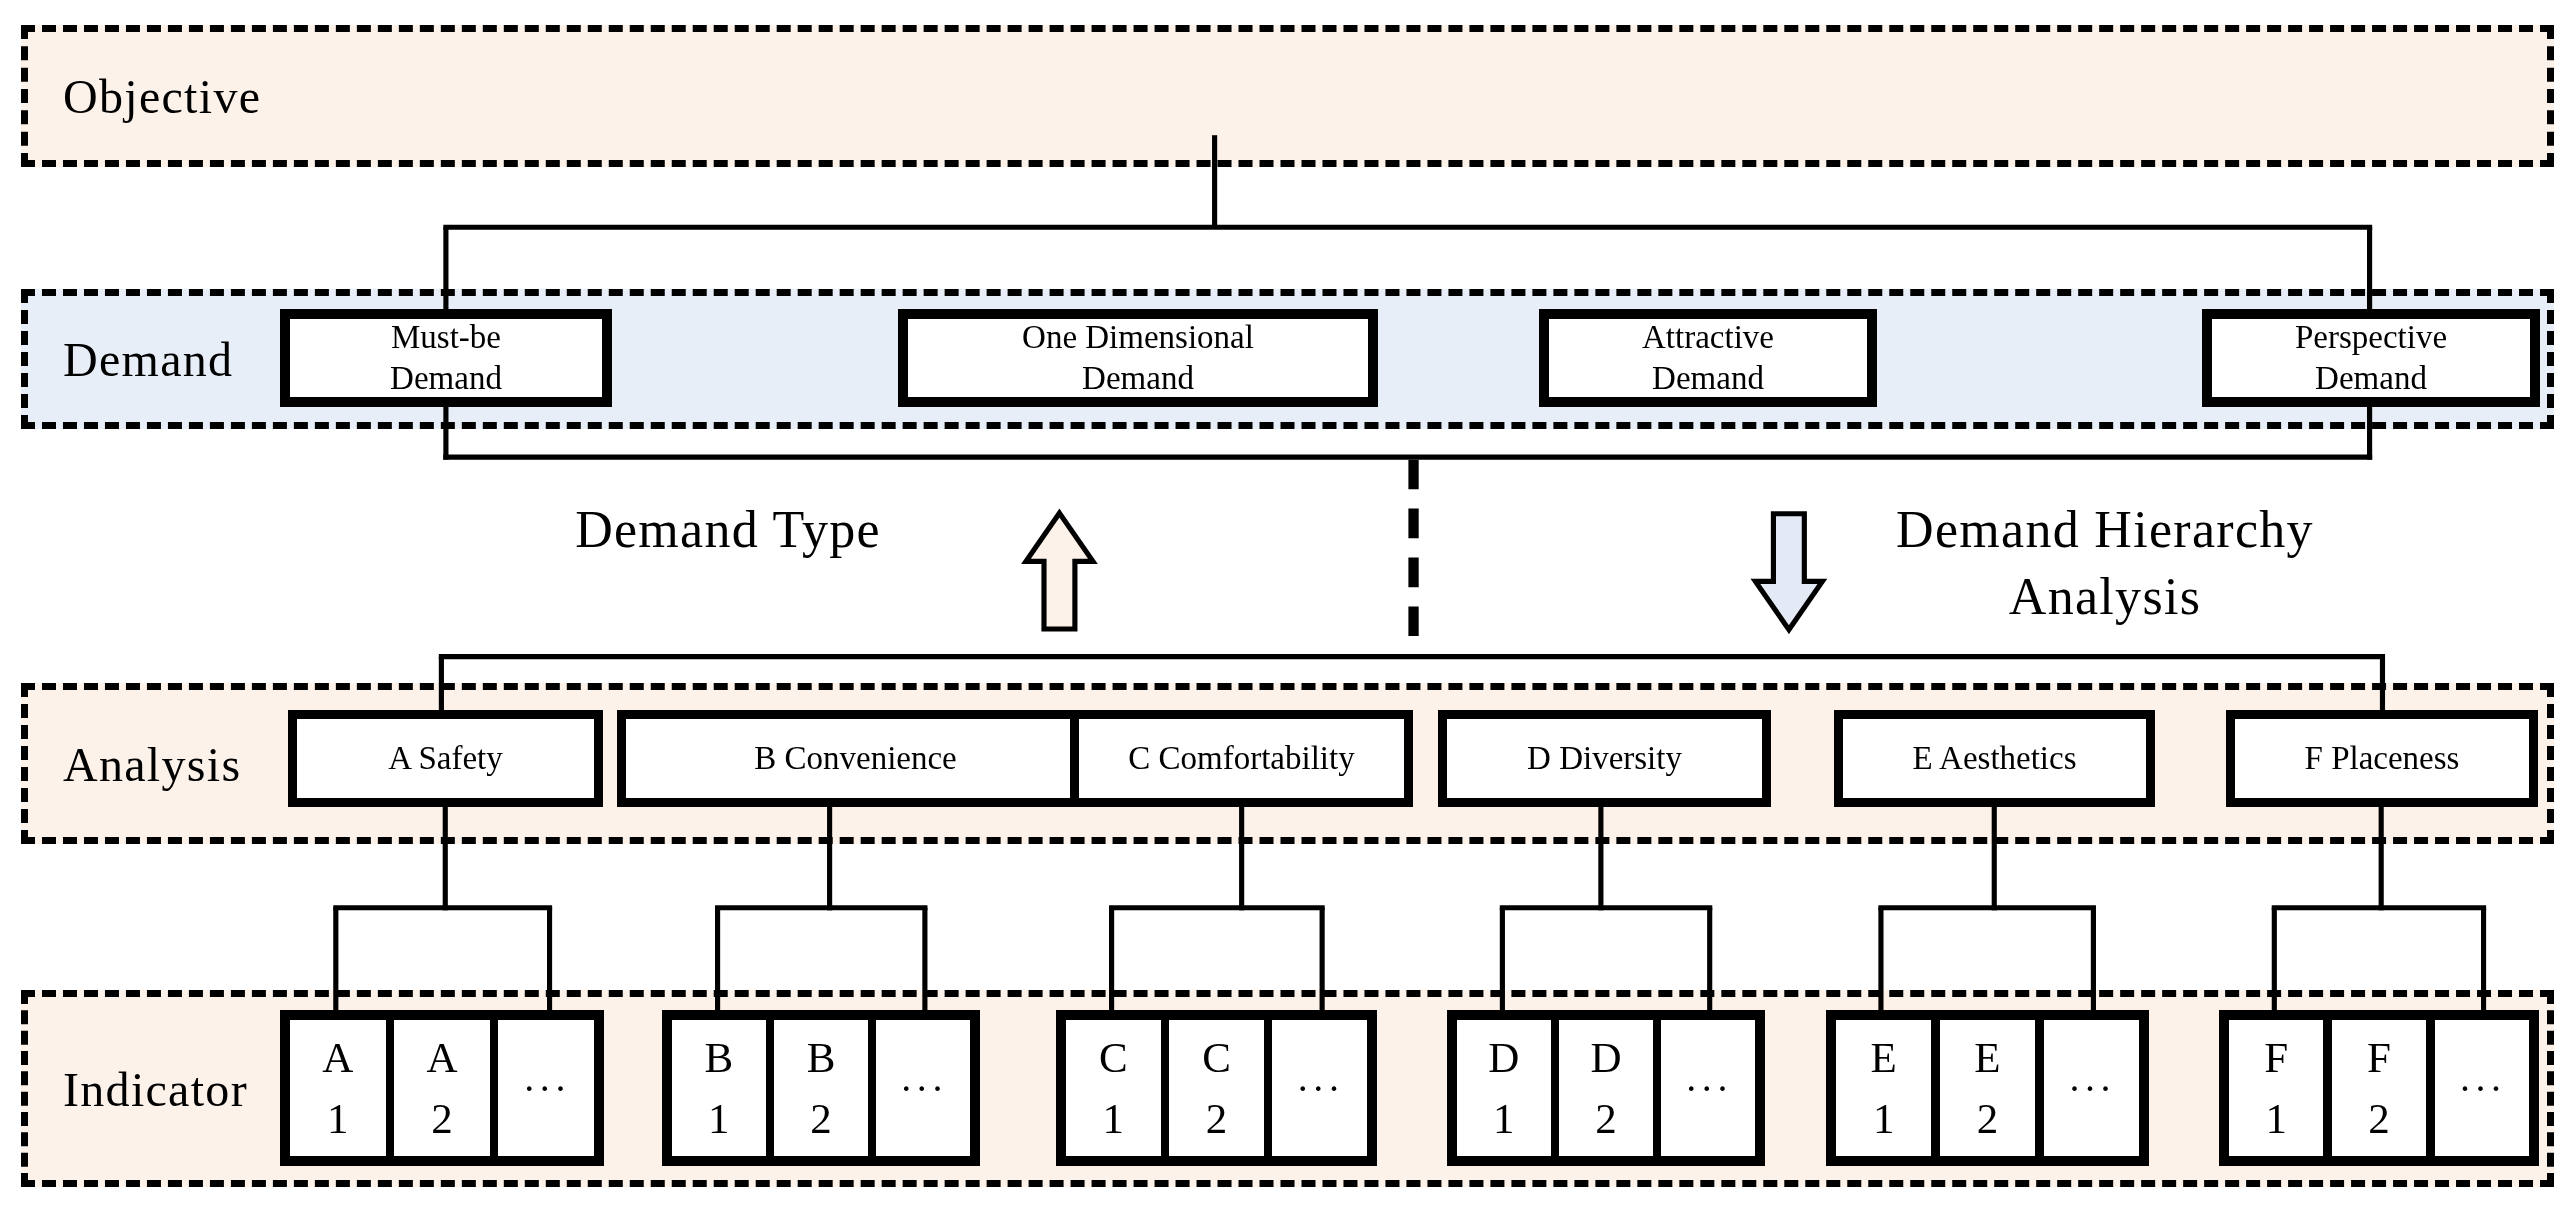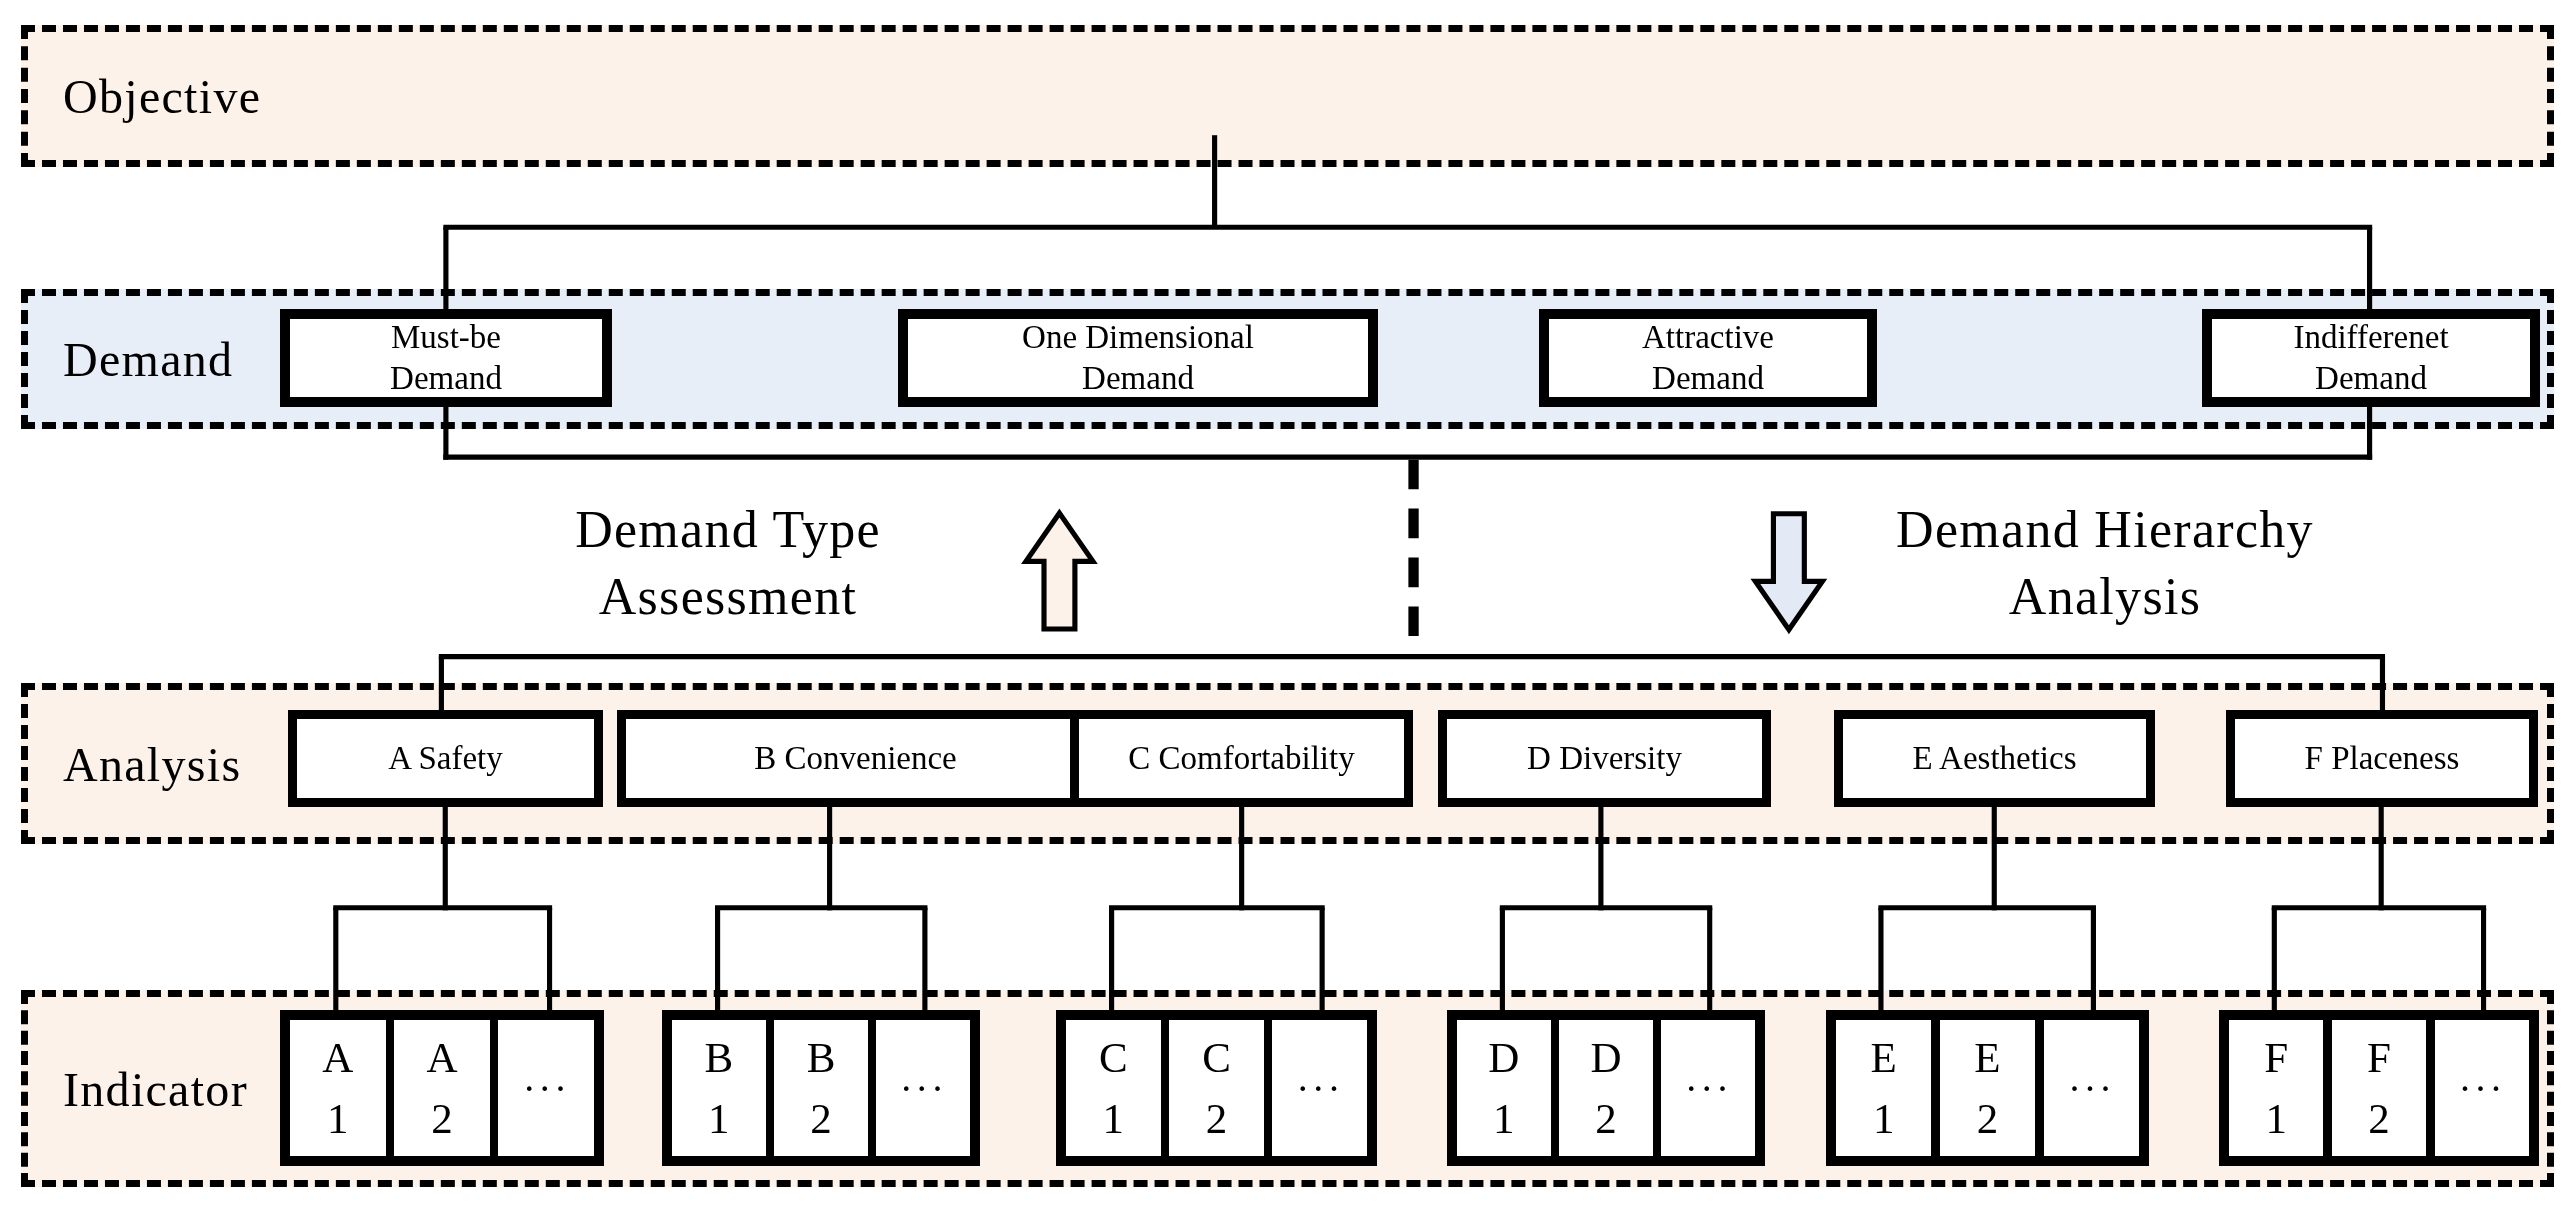--- a/index.html
+++ b/index.html
@@ -118,27 +118,26 @@
   </div>
   <div class="node dbox" style="left:898px;width:480px;">
     <div>One Dimensional</div>
     <div>Demand</div>
   </div>
   <div class="node dbox" style="left:1539px;width:338px;">
     <div>Attractive</div>
     <div>Demand</div>
   </div>
   <div class="node dbox" style="left:2202px;width:338px;">
-    <div>Indifferenet</div>
+    <div>Perspective</div>
     <div>Demand</div>
   </div>
 
   <div class="anno" style="left:406px;">
     <div>Demand Type</div>
-    <div>Assessment</div>
   </div>
   <div class="anno" style="left:1783px;">
     <div>Demand Hierarchy</div>
     <div>Analysis</div>
   </div>
 
   <div class="node cbox" style="left:288px;width:315px;">
     <span>A Safety</span>
     </div>
   <div class="node cbox" style="left:617px;width:477px;">

